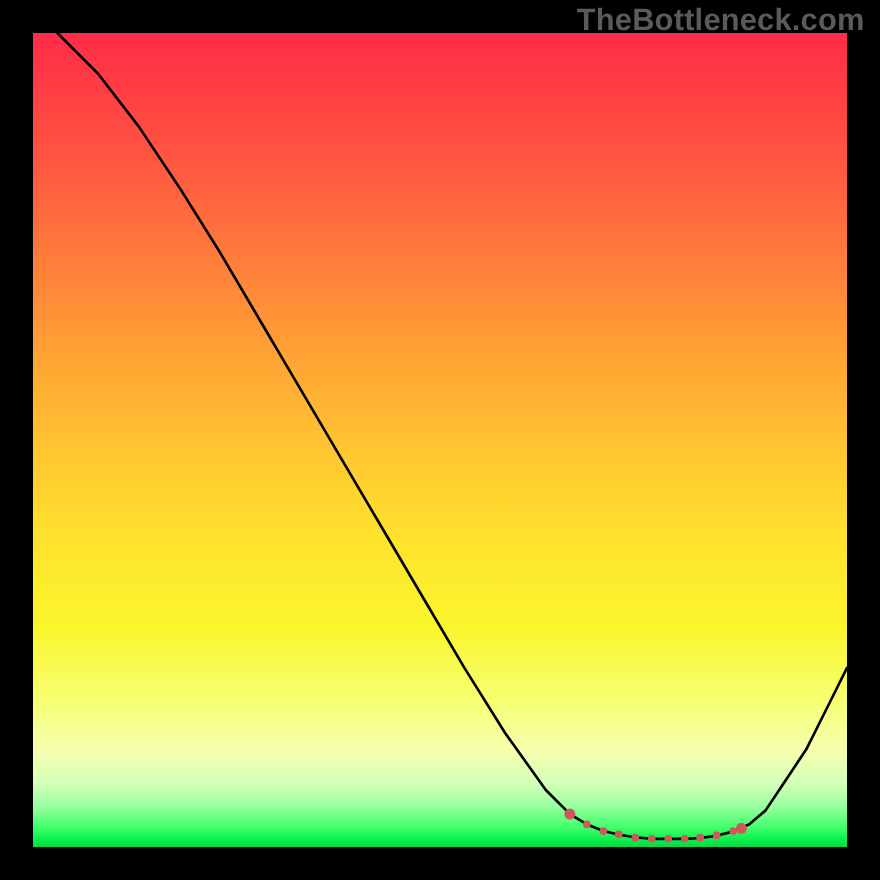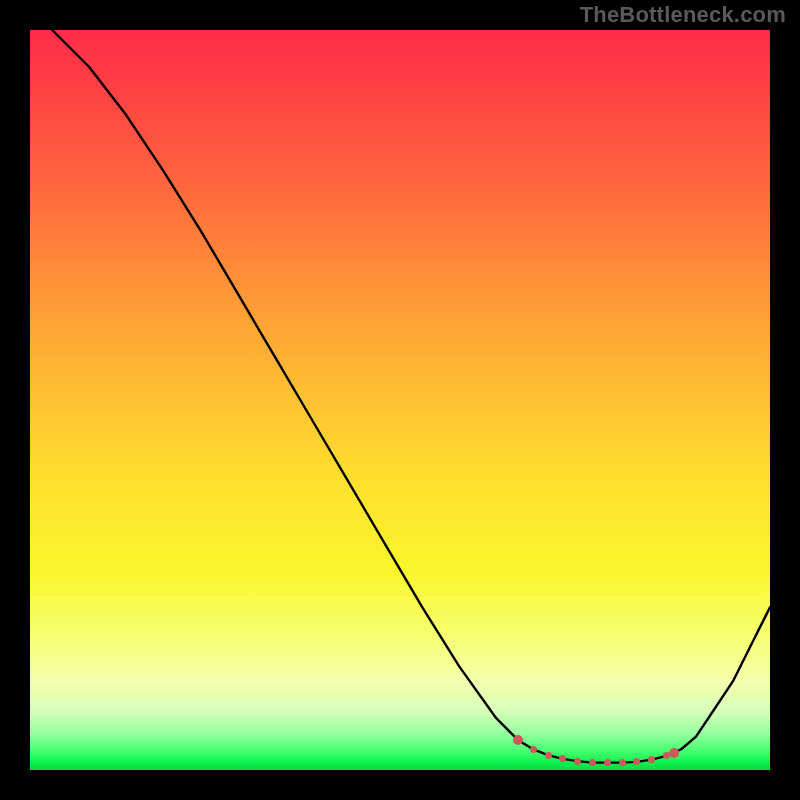--- a/index.html
+++ b/index.html
@@ -14,21 +14,21 @@
     position: relative;
     width: 800px;
     height: 800px;
     background: #000;
   }
   .watermark {
     position: absolute;
     top: 2px;
     right: 14px;
     font-family: Arial, Helvetica, sans-serif;
-    font-size: 22px;
+    font-size: 28px;
     font-weight: 600;
     color: #5a5a5a;
     letter-spacing: 0.2px;
     z-index: 5;
   }
   .plot-area {
     position: absolute;
     left: 30px;
     top: 30px;
     width: 740px;

